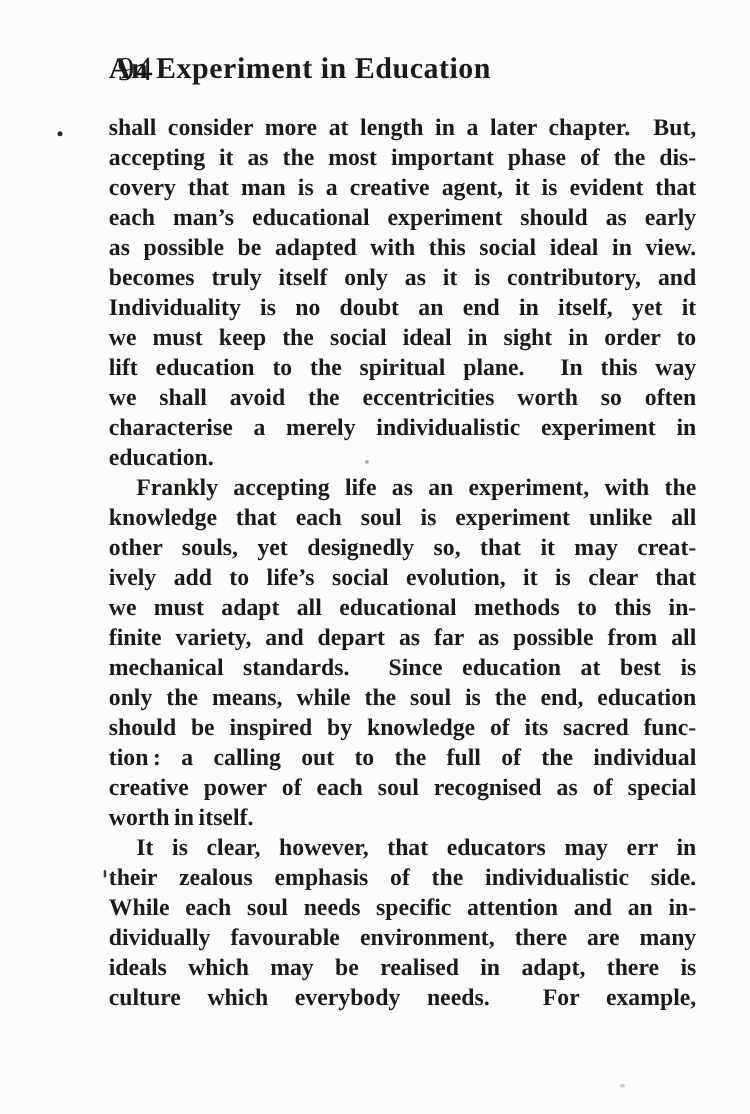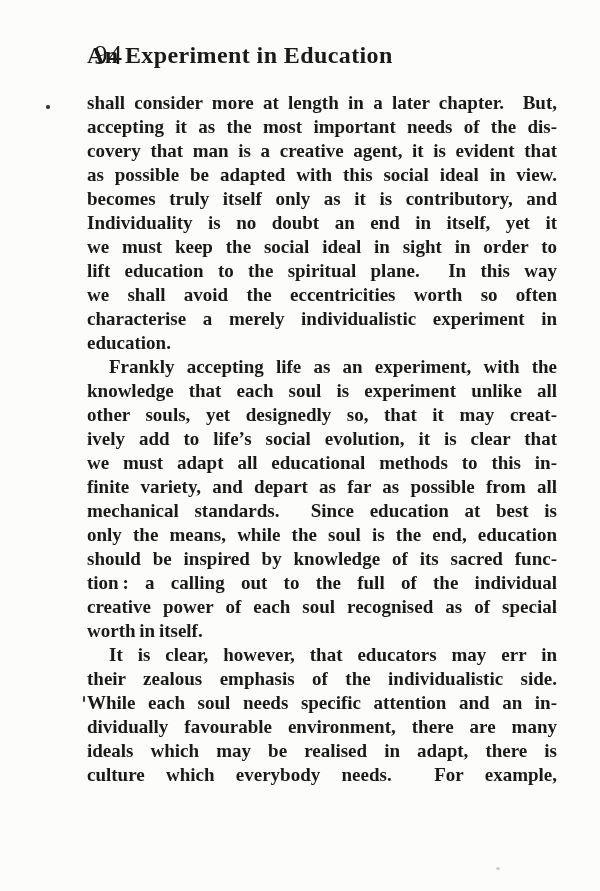--- a/index.html
+++ b/index.html
@@ -92,22 +92,23 @@
 
 <div class="page">
 
   <header class="running-header">
     <span class="page-number">94</span>
     <h1 class="running-title">An Experiment in Education</h1>
   </header>
 
   <main class="text-block">
       <div class="line">shall consider more at length in a later chapter.&nbsp; But,</div>
-      <div class="line">accepting it as the most important needs of the dis-</div>
+      <div class="line">accepting it as the most important phase of the dis-</div>
       <div class="line">covery that man is a creative agent, it is evident that</div>
+      <div class="line">each man’s educational experiment should as early</div>
       <div class="line">as possible be adapted with this social ideal in view.</div>
       <div class="line">becomes truly itself only as it is contributory, and</div>
       <div class="line">Individuality is no doubt an end in itself, yet it</div>
       <div class="line">we must keep the social ideal in sight in order to</div>
       <div class="line">lift education to the spiritual plane.&nbsp; In this way</div>
       <div class="line">we shall avoid the eccentricities worth so often</div>
       <div class="line">characterise a merely individualistic experiment in</div>
       <div class="line flush-left">education.</div>
       <div class="line indent">Frankly accepting life as an experiment, with the</div>
       <div class="line">knowledge that each soul is experiment unlike all</div>

